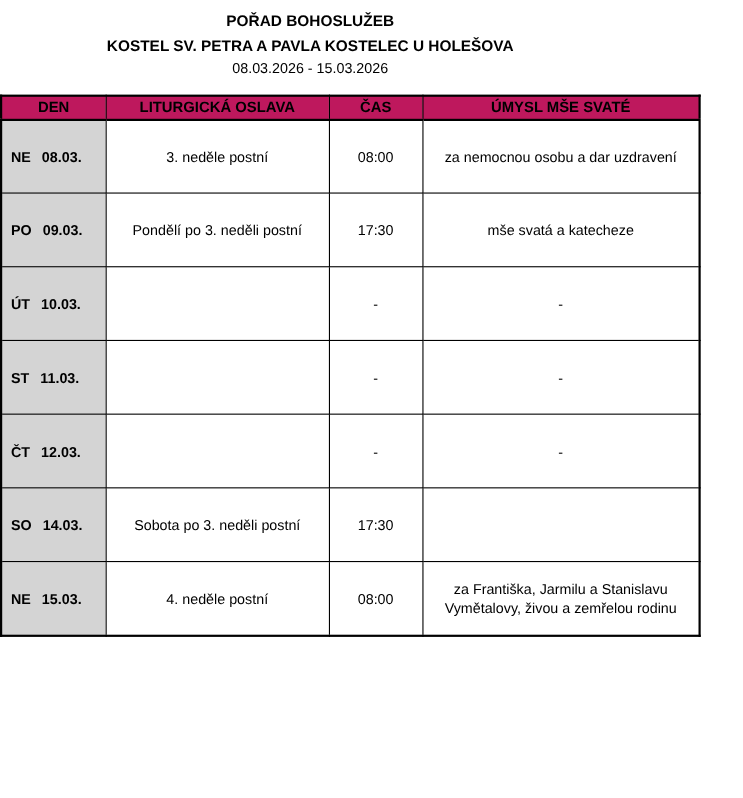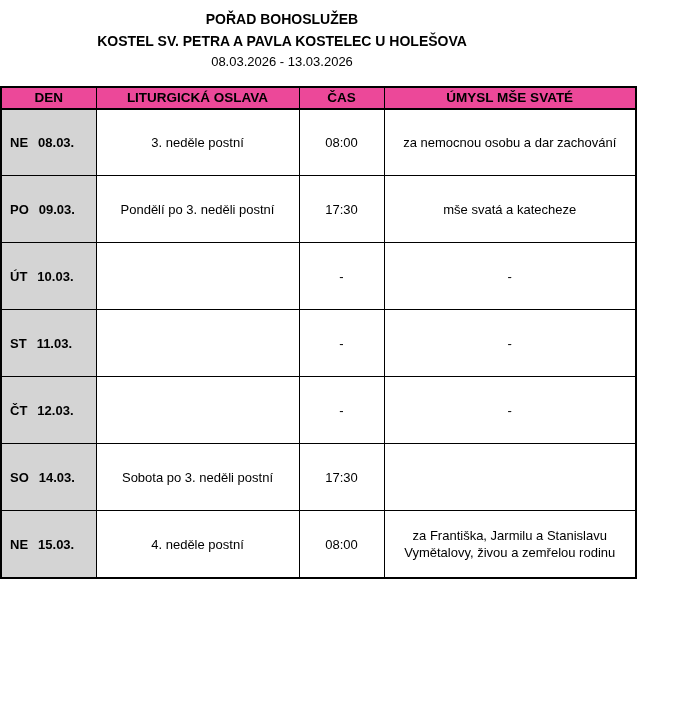--- a/index.html
+++ b/index.html
@@ -28,21 +28,21 @@
   col.c-cas   { width: 85px; }
   col.c-umysl { width: 252px; }
 
   th, td {
     border: 1px solid #000;
     font-size: 13px;
     text-align: center;
     vertical-align: middle;
   }
   thead th {
-    background: #ec4899;
+    background: #be185d;
     font-weight: bold;
     height: 22px;
     border-bottom: 2px solid #000;
     font-size: 13.5px;
   }
   tbody td { height: 67px; background: #ffffff; }
   td.day-cell {
     background: #d4d4d4;
     font-weight: bold;
     text-align: left;
@@ -63,21 +63,21 @@
   }
 </style>
 </head>
 <body>
 
 <div class="page">
 
   <div class="doc-header">
     <div class="title">POŘAD BOHOSLUŽEB</div>
     <div class="subtitle">KOSTEL SV. PETRA A PAVLA KOSTELEC U HOLEŠOVA</div>
-    <div class="daterange">08.03.2026 - 13.03.2026</div>
+    <div class="daterange">08.03.2026 - 15.03.2026</div>
   </div>
 
   <table class="schedule">
     <colgroup>
       <col class="c-den">
         <col class="c-osl">
         <col class="c-cas">
         <col class="c-umysl">
     </colgroup>
     <thead>
@@ -88,21 +88,21 @@
         <th>ÚMYSL MŠE SVATÉ</th>
       </tr>
     </thead>
     <tbody>
       <tr>
         <td class="day-cell">
           <span class="day-abbrev">NE</span><span class="day-date">08.03.</span>
         </td>
         <td class="celebration-cell">3. neděle postní</td>
         <td class="time-cell">08:00</td>
-        <td class="intention-cell">za nemocnou osobu a dar zachování</td>
+        <td class="intention-cell">za nemocnou osobu a dar uzdravení</td>
       </tr>
       <tr>
         <td class="day-cell">
           <span class="day-abbrev">PO</span><span class="day-date">09.03.</span>
         </td>
         <td class="celebration-cell">Pondělí po 3. neděli postní</td>
         <td class="time-cell">17:30</td>
         <td class="intention-cell">mše svatá a katecheze</td>
       </tr>
       <tr>

